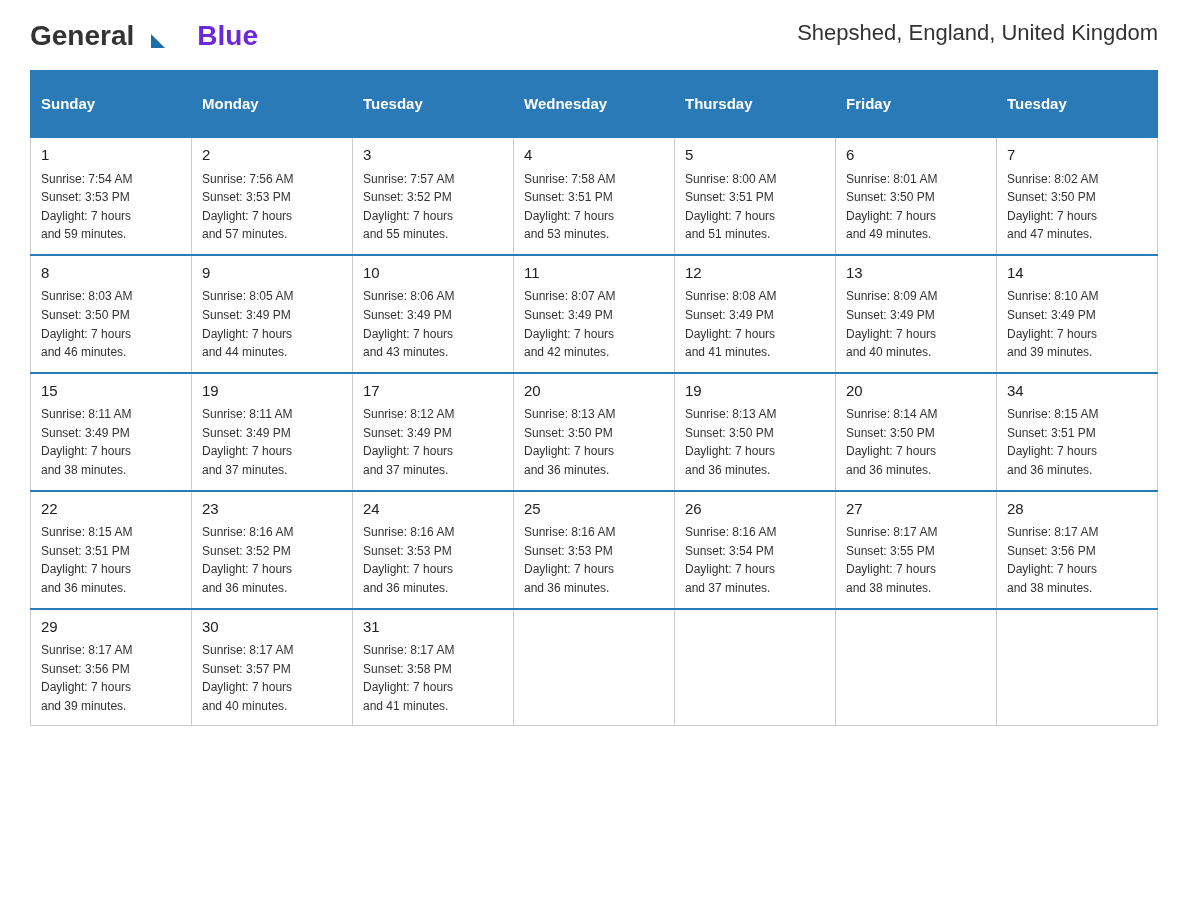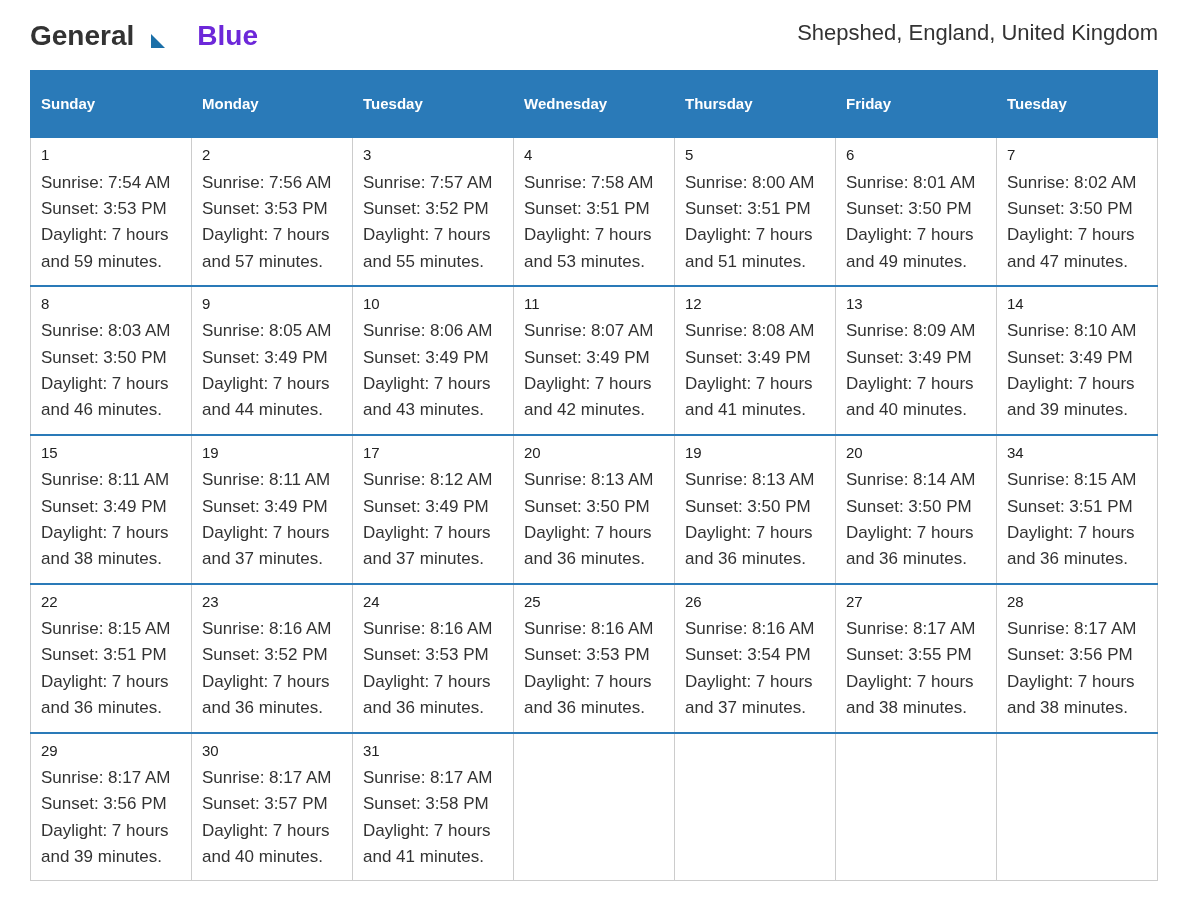--- a/index.html
+++ b/index.html
@@ -83,21 +83,21 @@
     }
     tbody tr td.empty {
       background: #fff;
     }
     .day-num {
       font-size: 15px;
       font-weight: normal;
       margin-bottom: 3px;
     }
     .day-info {
-      font-size: 17px;
+      font-size: 12px;
       color: #333;
       line-height: 1.55;
     }
   </style>
 </head>
 <body>
 
 <div class="header">
   <div class="logo">
     <span class="logo-text-general">General</span>

